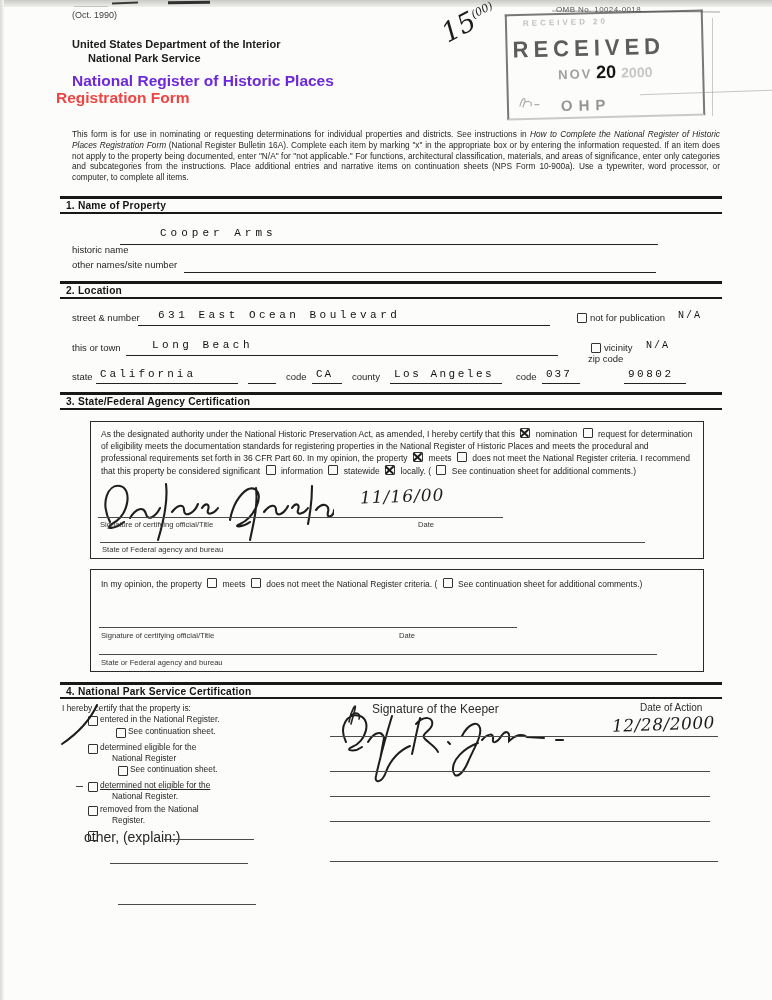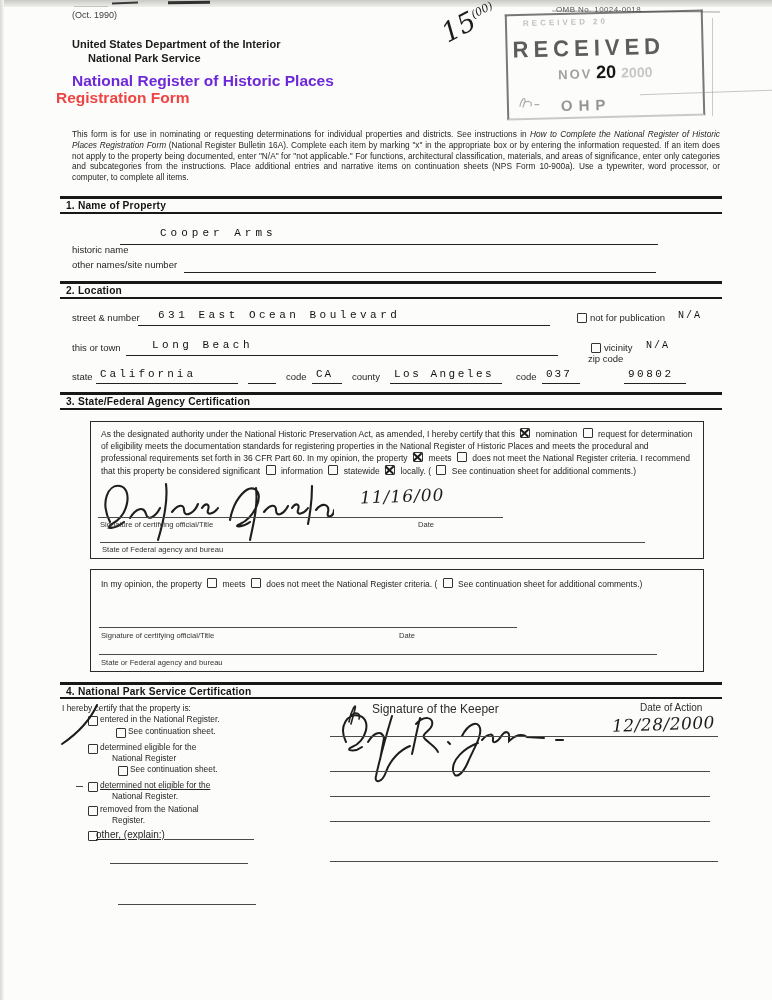--- a/index.html
+++ b/index.html
@@ -209,21 +209,21 @@
   <div class="abs" style="left:76px;top:786px;width:7px;height:1.3px;background:#444;"></div>
   <span class="cbabs" style="left:88px;top:782px;"></span>
   <div class="abs" style="left:100px;top:780px;font-size:8.4px;text-decoration:underline;">determined not eligible for the</div>
   <div class="abs" style="left:112px;top:791px;font-size:8.4px;">National Register.</div>
 
   <span class="cbabs" style="left:88px;top:806px;"></span>
   <div class="abs" style="left:100px;top:804px;font-size:8.4px;">removed from the National</div>
   <div class="abs" style="left:112px;top:815px;font-size:8.4px;">Register.</div>
 
   <span class="cbabs" style="left:88px;top:831px;"></span>
-  <div class="abs" style="left:96px;top:829px;font-size:10px;text-decoration:underline;">other, (explain:)</div>
+  <div class="abs" style="left:84px;top:829px;font-size:14px;">other, (explain:)</div>
   <div class="gline" style="left:164px;top:839px;width:90px;"></div>
 
   <div class="gline" style="left:110px;top:863px;width:138px;"></div>
   <div class="gline" style="left:118px;top:904px;width:138px;"></div>
 
   <svg class="abs" style="left:344px;top:698px;" width="22" height="30" viewBox="0 0 22 30">
     <path d="M5 24 C7 12 13 3 11 11 L7 26 M7 18 C11 13 17 15 15 21" stroke="#222" stroke-width="1.6" fill="none" stroke-linecap="round"></path>
   </svg>
   <div class="abs" style="left:372px;top:702px;font-size:12px;color:#2c2c2c;">Signature of the Keeper</div>
   <div class="abs" style="left:640px;top:702px;font-size:10px;color:#2c2c2c;">Date of Action</div>

